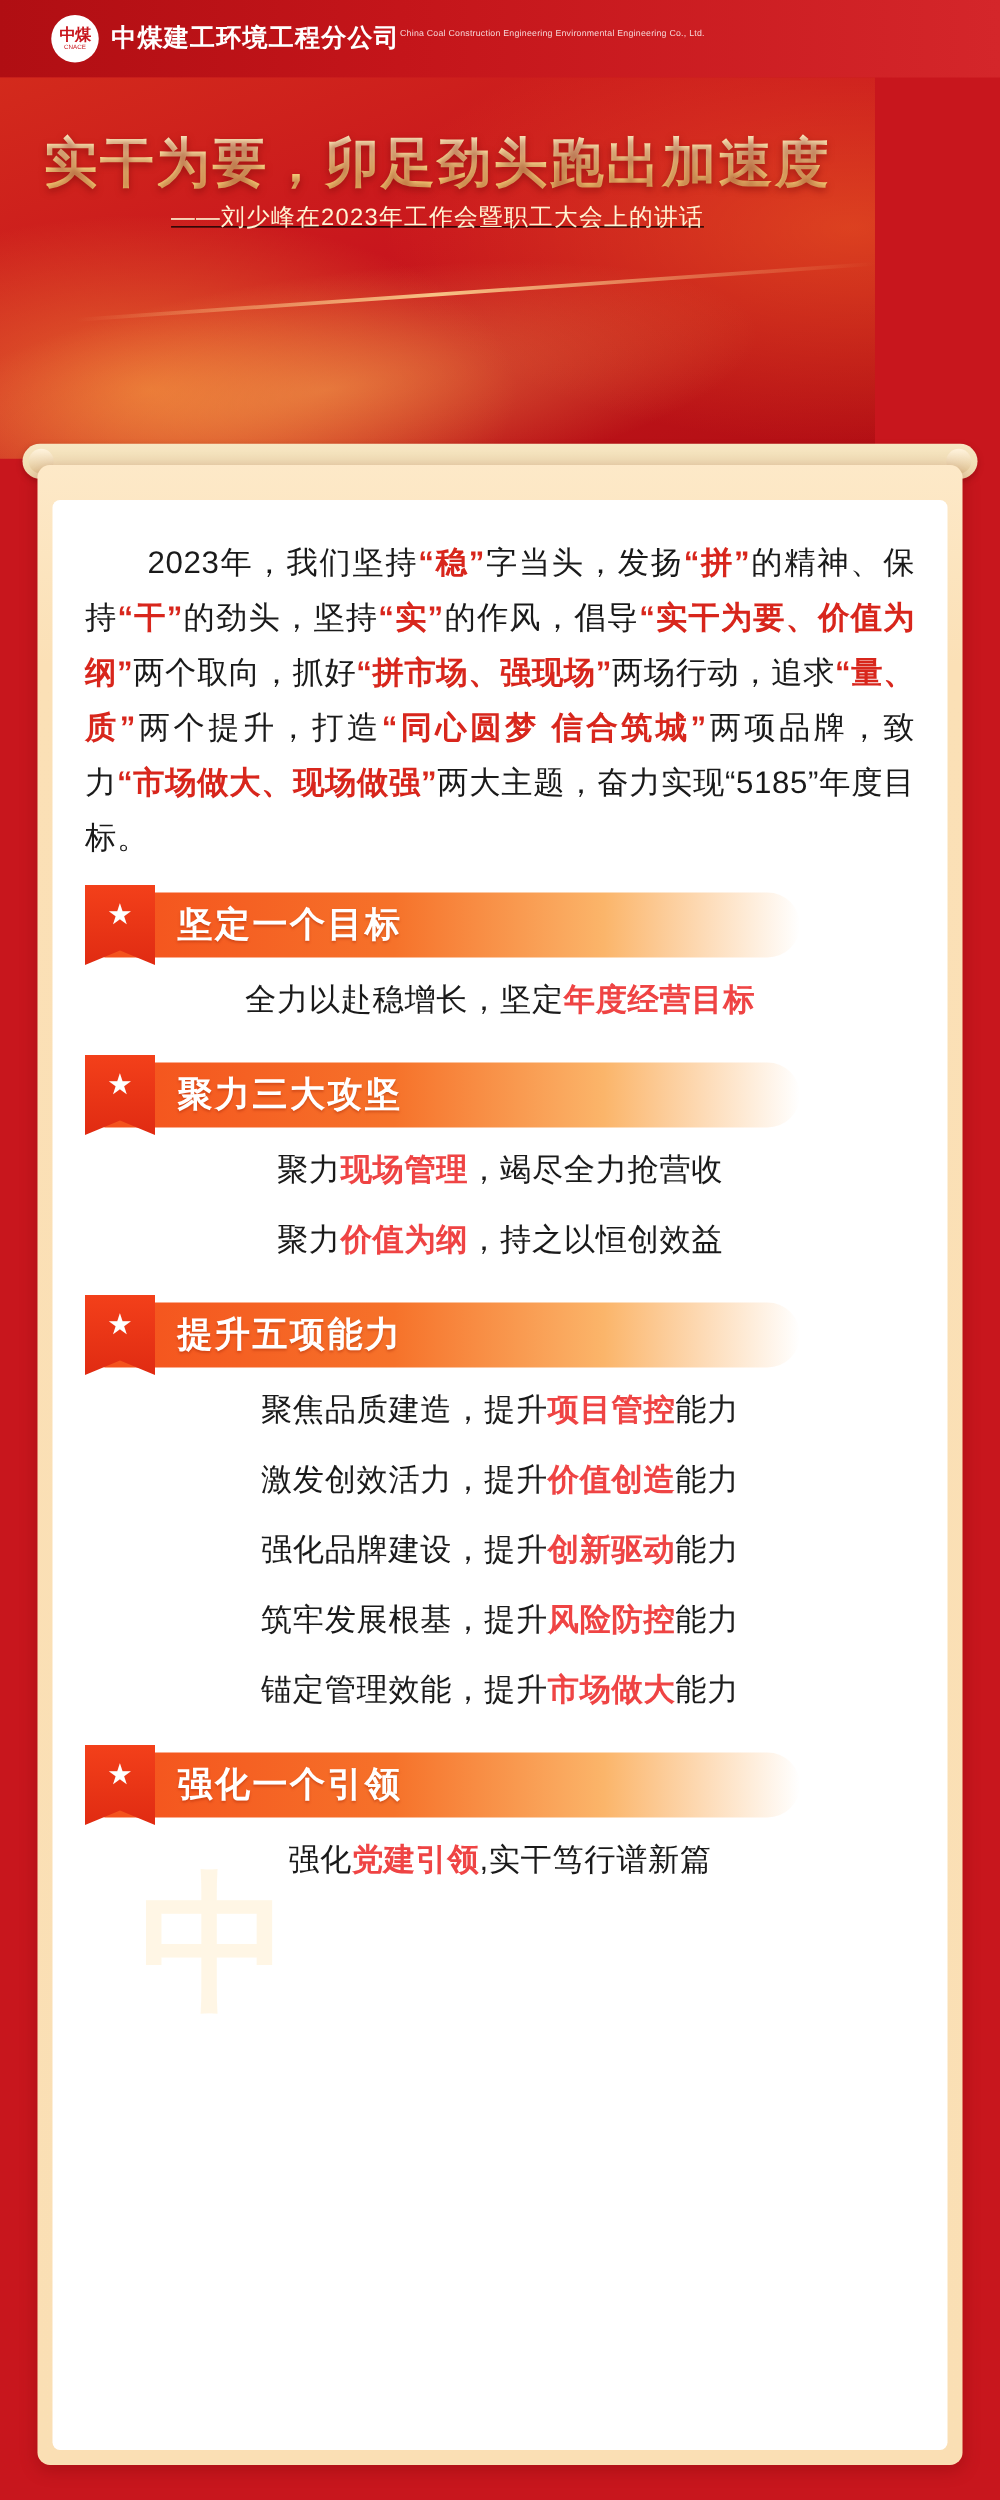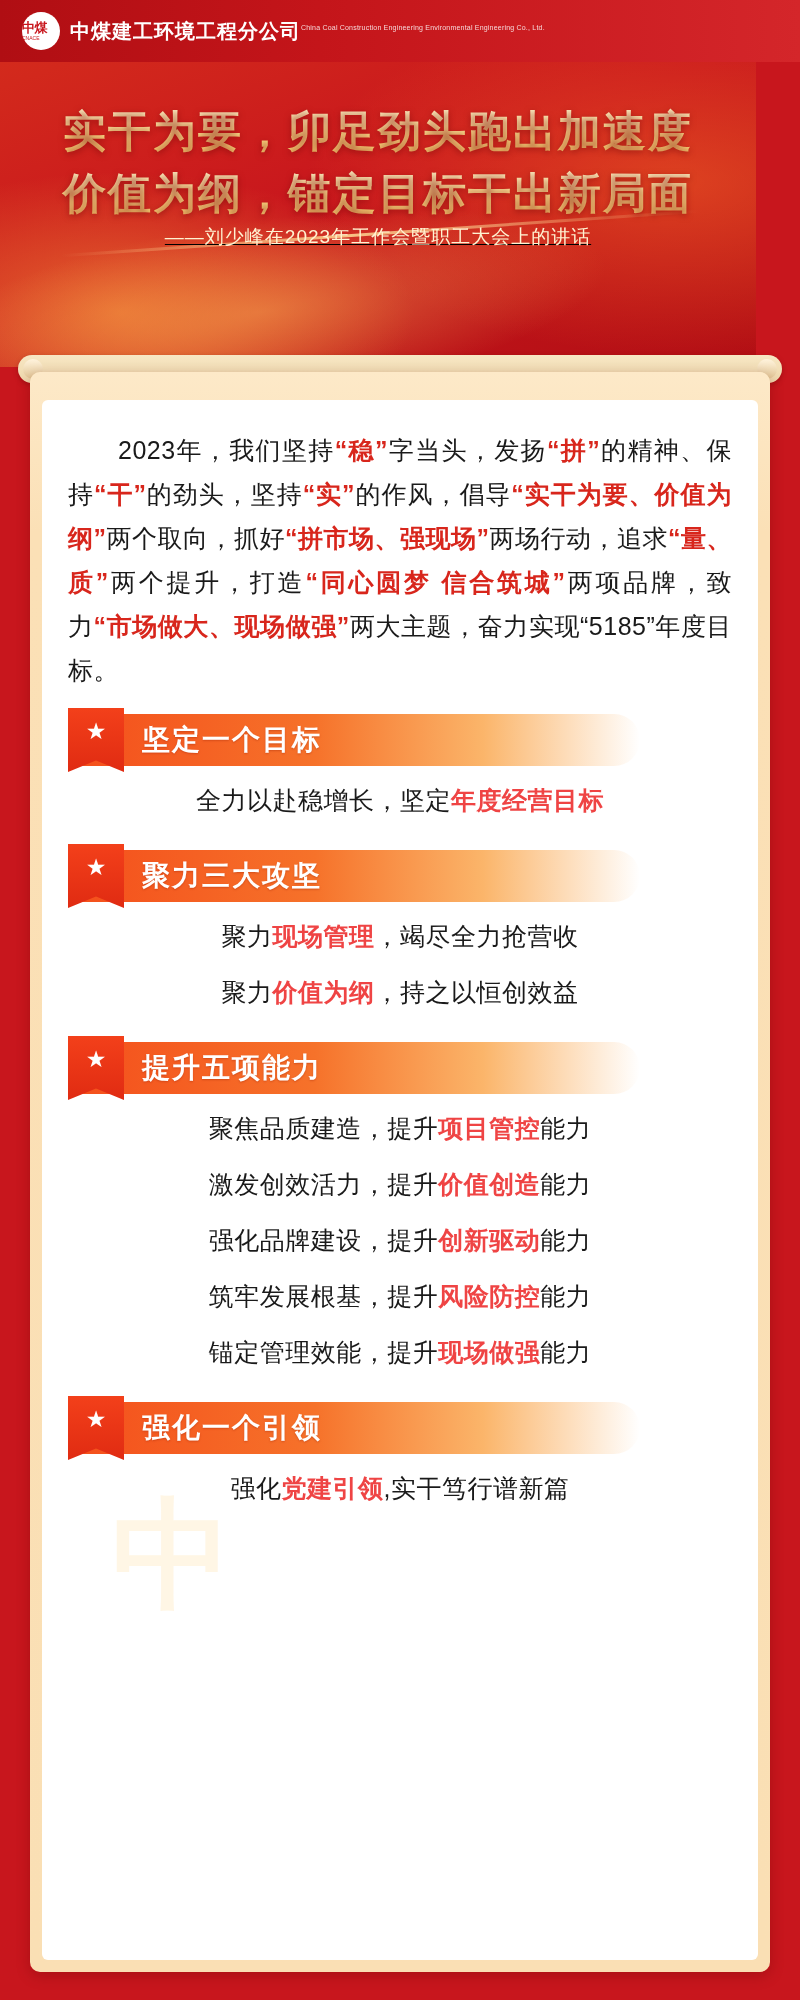--- a/index.html
+++ b/index.html
@@ -22,23 +22,24 @@
     background: linear-gradient(90deg, #b00e13 0%, #c4151a 40%, #d4262a 100%);
     display: flex;
     align-items: center;
     padding-left: 22px;
   }
   .logo-mark {
     width: 38px; height: 38px;
     border-radius: 50%;
     background: #ffffff;
     display: flex; flex-direction: column;
-    justify-content: center;
+    align-items: center; justify-content: center;
     margin-right: 10px;
     flex: none;
+    margin-left: 19px;
   }
   .logo-mark .lm-top {
     font-size: 13px; font-weight: bold; color: #c8161d; line-height: 13px;
     letter-spacing: -0.5px;
   }
   .logo-mark .lm-bot {
     font-size: 5px; color: #c8161d; line-height: 7px; margin-top: 1px;
   }
   .brand-text { display: flex; flex-direction: row; justify-content: center; }
   .brand-cn {
@@ -47,21 +48,21 @@
   }
   .brand-en {
     font-size: 7px; color: #f6d7d8; letter-spacing: 0.2px; line-height: 11px;
     margin-top: 2px;
   }
 
   
   .hero {
     position: absolute;
     top: 62px; left: 0;
-    width: 756px; height: 305px;
+    width: 700px; height: 305px;
     background:
       radial-gradient(ellipse 420px 200px at 120px 250px, rgba(255,170,60,.55) 0%, rgba(255,140,40,0) 70%),
       radial-gradient(ellipse 520px 240px at 680px 120px, rgba(255,120,40,.45) 0%, rgba(220,30,30,0) 72%),
       linear-gradient(160deg, #d32a1c 0%, #c8161d 45%, #b20f14 100%);
     overflow: hidden;
   }
   .hero .glow-streak {
     position: absolute;
     width: 760px; height: 200px;
     left: -120px; top: 150px;
@@ -220,21 +221,20 @@
     <div class="brand-cn">中煤建工环境工程分公司</div>
     <div class="brand-en">China Coal Construction Engineering Environmental Engineering Co., Ltd.</div>
   </div>
 </div>
 
 <div class="hero">
   <div class="glow-streak"></div>
   <div class="ray"></div>
   <div class="headline">
     <div class="line">实干为要，卯足劲头跑出加速度</div>
-    <div class="line">价值为纲，锚定目标干出新局面</div>
     <div class="subline-wrap">
       <div class="subline">——刘少峰在2023年工作会暨职工大会上的讲话</div>
     </div>
   </div>
 </div>
 
 <div class="scroll-top"></div>
 
 <div class="panel"></div>
 
@@ -272,21 +272,21 @@
           <div class="ribbon">
             <span class="star">★</span>
           </div>
           <div class="btitle">提升五项能力</div>
         </div>
         <div class="sec-lines">
           <div class="sec-line"><span class="">聚焦品质建造，提升</span><span class="hl">项目管控</span><span class="">能力</span></div>
           <div class="sec-line"><span class="">激发创效活力，提升</span><span class="hl">价值创造</span><span class="">能力</span></div>
           <div class="sec-line"><span class="">强化品牌建设，提升</span><span class="hl">创新驱动</span><span class="">能力</span></div>
           <div class="sec-line"><span class="">筑牢发展根基，提升</span><span class="hl">风险防控</span><span class="">能力</span></div>
-          <div class="sec-line"><span class="">锚定管理效能，提升</span><span class="hl">现场做强</span><span class="">能力</span></div>
+          <div class="sec-line"><span class="">锚定管理效能，提升</span><span class="hl">市场做大</span><span class="">能力</span></div>
         </div>
       </div>
       <div class="section">
         <div class="banner">
           <div class="ribbon">
             <span class="star">★</span>
           </div>
           <div class="btitle">强化一个引领</div>
         </div>
         <div class="sec-lines">

